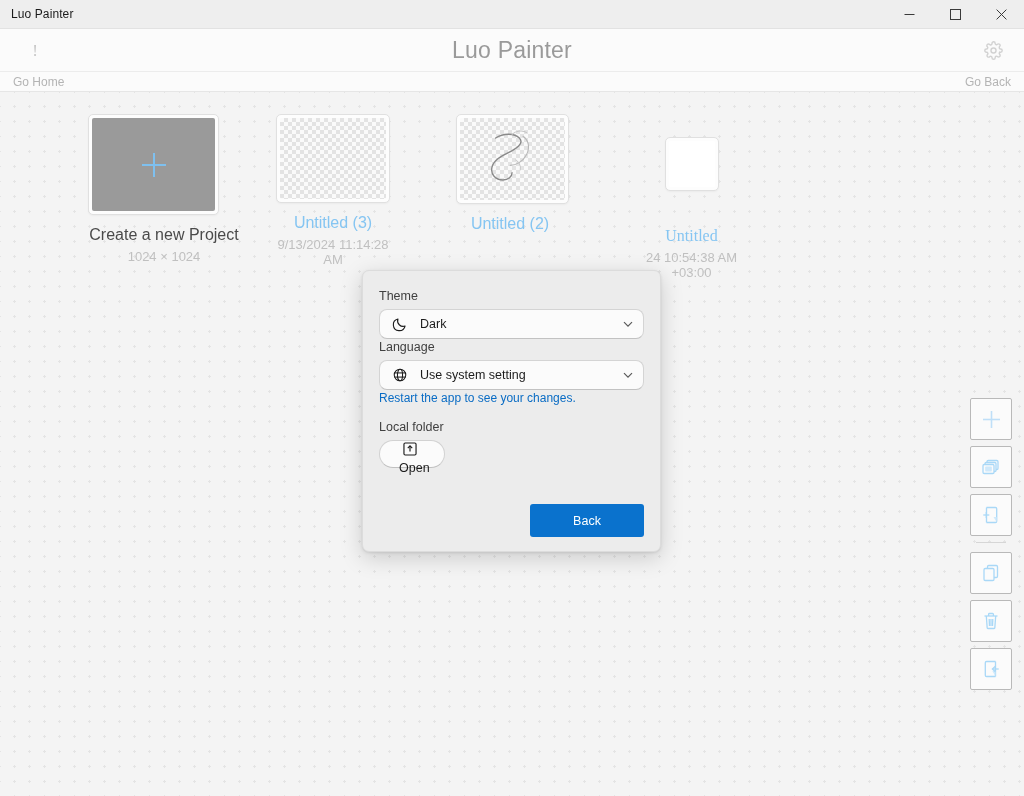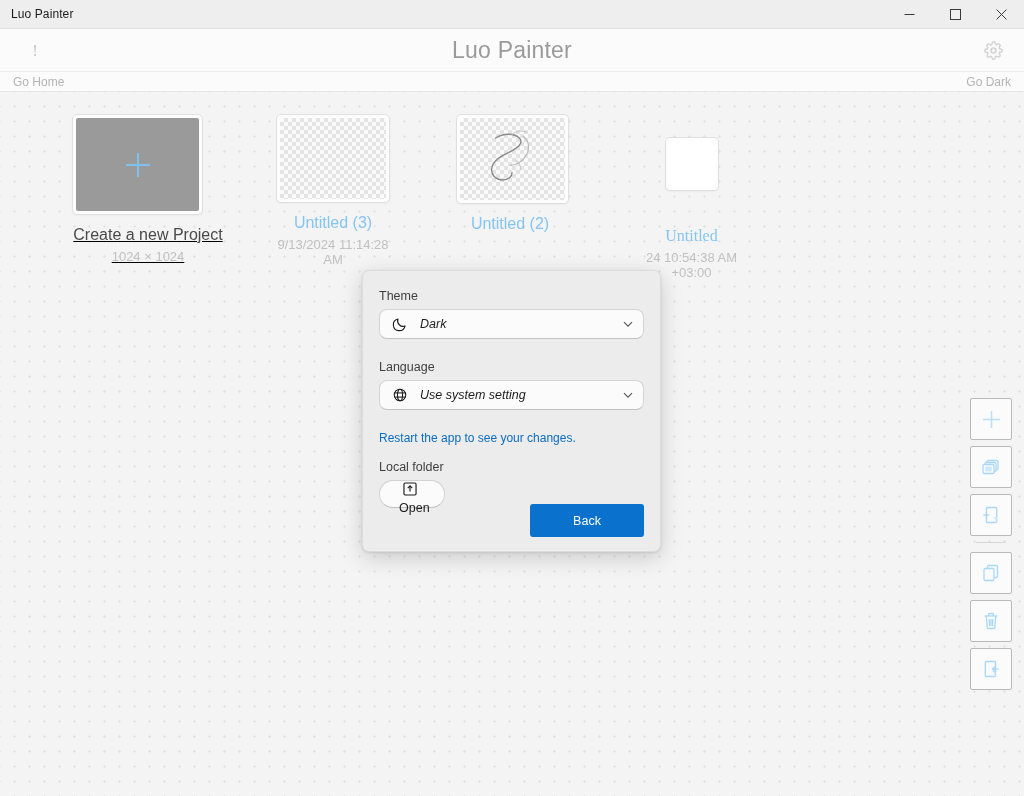--- a/index.html
+++ b/index.html
@@ -153,22 +153,21 @@
     margin-bottom: 6px;
   }
   .combo {
     height: 30px; width: 100%;
     background: #fbfbfb;
     border: 1px solid #d4d4d4;
     border-bottom-color: #c2c2c2;
     border-radius: 8px;
     display: flex; align-items: center;
     padding: 0 9px 0 11px;
-    margin-bottom: 21px;
-    font-style: italic;
+    margin-bottom: 1px;
   }
   .combo .ico { width: 18px; display:flex; align-items:center; justify-content:center; }
   .combo .txt { flex: 1; font-size: 12.5px; color: #1c1c1c; margin-left: 11px; }
   .restart-link {
     font-size: 12px; color: #0a6cc4;
     margin: 1px 0 15px 0;
   }
   .open-btn {
     display: inline-flex; align-items: center;
     height: 28px; padding: 0 14px 0 10px;
@@ -224,26 +223,26 @@
     <div class="gear-btn">
       <svg width="19" height="19" viewBox="0 0 24 24" fill="none" stroke="#d2d2d2" stroke-width="1.8">
         <circle cx="12" cy="12" r="3.2"></circle>
         <path d="M19.4 15a1.6 1.6 0 0 0 .32 1.77l.06.06a2 2 0 1 1-2.83 2.83l-.06-.06a1.6 1.6 0 0 0-1.77-.32 1.6 1.6 0 0 0-1 1.47V21a2 2 0 1 1-4 0v-.1A1.6 1.6 0 0 0 9.1 19.4a1.6 1.6 0 0 0-1.77.32l-.06.06a2 2 0 1 1-2.83-2.83l.06-.06a1.6 1.6 0 0 0 .32-1.77 1.6 1.6 0 0 0-1.47-1H3a2 2 0 1 1 0-4h.1A1.6 1.6 0 0 0 4.6 9.1a1.6 1.6 0 0 0-.32-1.77l-.06-.06a2 2 0 1 1 2.83-2.83l.06.06a1.6 1.6 0 0 0 1.77.32H9.1a1.6 1.6 0 0 0 1-1.47V3a2 2 0 1 1 4 0v.1a1.6 1.6 0 0 0 1 1.47 1.6 1.6 0 0 0 1.77-.32l.06-.06a2 2 0 1 1 2.83 2.83l-.06.06a1.6 1.6 0 0 0-.32 1.77V9.1a1.6 1.6 0 0 0 1.47 1H21a2 2 0 1 1 0 4h-.1a1.6 1.6 0 0 0-1.47 1z"></path>
       </svg>
     </div>
   </div>
 
   <div class="navstrip">
     <span class="nav-link nav-home">Go Home</span>
-    <span class="nav-link nav-back">Go Dark</span>
+    <span class="nav-link nav-back">Go Back</span>
   </div>
 
   <div class="board">
 
-    <div class="card" style="left:72px; top:22px; width:152px;text-decoration:underline;">
+    <div class="card" style="left:88px; top:22px; width:152px;">
       <div class="thumb-frame" style="width:131px; height:101px;">
         <div class="thumb-inner grey-fill">
           <svg width="30" height="30" viewBox="0 0 30 30">
             <line x1="15" y1="3" x2="15" y2="27" stroke="#7ec0ef" stroke-width="2"></line>
             <line x1="3" y1="15" x2="27" y2="15" stroke="#7ec0ef" stroke-width="2"></line>
           </svg>
         </div>
       </div>
       <div class="card-label plain">Create a new Project</div>
       <div class="card-sub">1024 × 1024</div>

